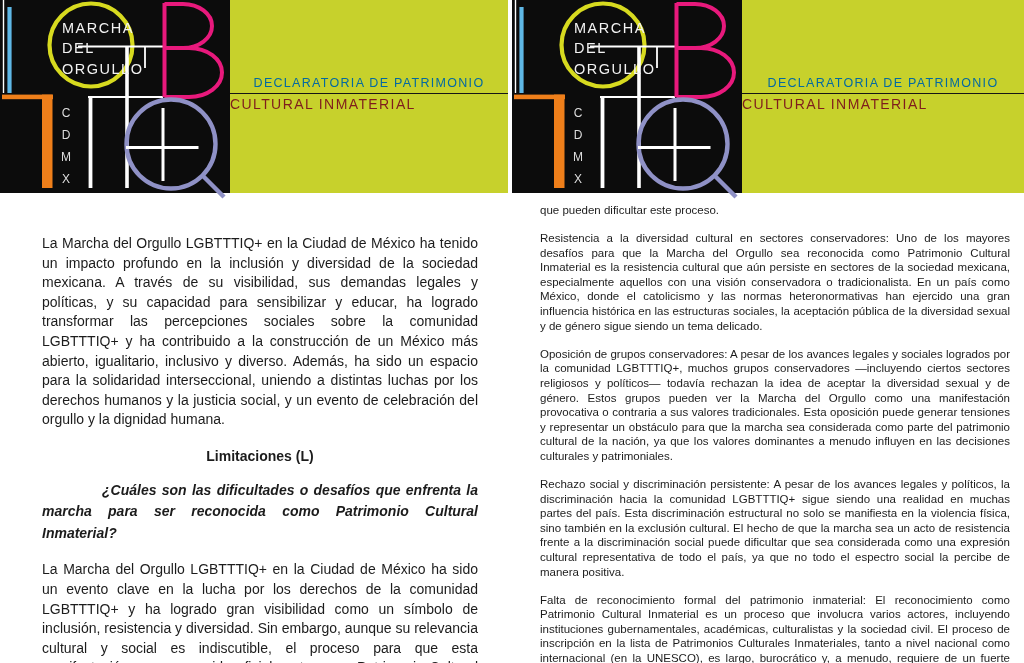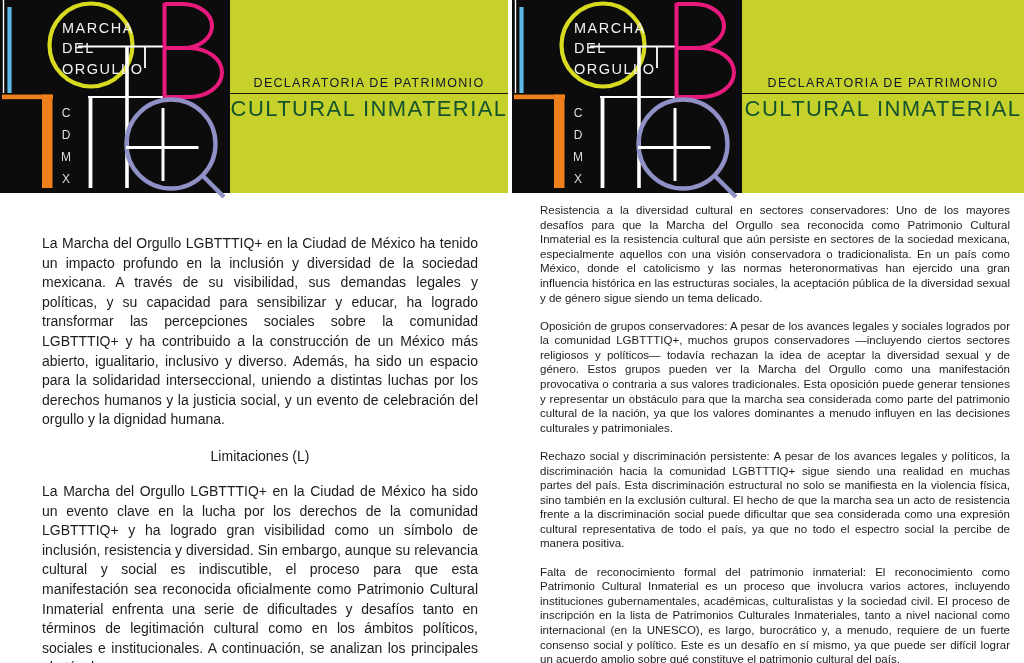--- a/index.html
+++ b/index.html
@@ -21,46 +21,46 @@
     flex: 1; height: 193px;
     background: #c7d12c;
     display: flex; flex-direction: column;
     padding-top: 76px;
   }
   .page--left .banner { margin-right: 4px; }
   .banner-line1 {
     text-align: center;
     font-size: 12.5px;
     letter-spacing: 1.3px;
-    color: #0f172a;
+    color: #0369a1;
     white-space: nowrap;
   }
   .banner-divider {
     border: none; border-top: 1.6px solid #151515;
     margin: 3px 0 2px 0; width: 100%;
   }
   .banner-line2 {
-    text-align: center;
-    font-size: 22px;
+    text-align: left;
+    font-size: 14px;
     letter-spacing: 1.4px;
-    color: #14532d;
+    color: #7f1d1d;
     white-space: nowrap;
   }
 
   
   .body-left {
     position: absolute; left: 30px; right: 22px; top: 222px;
     font-size: 14px; line-height: 19.6px;
     text-align: justify;
   }
   .body-left p { margin: 12px; }
   .para-main { margin: 0; }
   .section-heading {
     margin-top: 16px !important;
-    font-weight: normal; text-align: center; text-align-last: center;
+    font-weight: bold; text-align: center; text-align-last: center;
     line-height: 20px;
   }
   .question {
     margin-top: 14px !important;
     font-weight: bold; font-style: italic;
     line-height: 21.5px;
     text-indent: 60px;
   }
   .para-after-question { margin-top: 16px !important; }
 
@@ -109,20 +109,21 @@
       <div class="banner">
         <div class="banner-line1">DECLARATORIA DE PATRIMONIO</div>
         <hr class="banner-divider">
         <div class="banner-line2">CULTURAL INMATERIAL</div>
       </div>
     </div>
 
     <div class="body-left">
       <p class="para-main">La Marcha del Orgullo LGBTTTIQ+ en la Ciudad de México ha tenido un impacto profundo en la inclusión y diversidad de la sociedad mexicana. A través de su visibilidad, sus demandas legales y políticas, y su capacidad para sensibilizar y educar, ha logrado transformar las percepciones sociales sobre la comunidad LGBTTTIQ+ y ha contribuido a la construcción de un México más abierto, igualitario, inclusivo y diverso. Además, ha sido un espacio para la solidaridad interseccional, uniendo a distintas luchas por los derechos humanos y la justicia social, y un evento de celebración del orgullo y la dignidad humana.</p>
       <p class="section-heading">Limitaciones (L)</p>
+      <p class="question">¿Cuáles son las dificultades o desafíos que enfrenta la marcha para ser reconocida como Patrimonio Cultural Inmaterial?</p>
       <p class="para-after-question">La Marcha del Orgullo LGBTTTIQ+ en la Ciudad de México ha sido un evento clave en la lucha por los derechos de la comunidad LGBTTTIQ+ y ha logrado gran visibilidad como un símbolo de inclusión, resistencia y diversidad. Sin embargo, aunque su relevancia cultural y social es indiscutible, el proceso para que esta manifestación sea reconocida oficialmente como Patrimonio Cultural Inmaterial enfrenta una serie de dificultades y desafíos tanto en términos de legitimación cultural como en los ámbitos políticos, sociales e institucionales. A continuación, se analizan los principales obstáculos</p>
     </div>
   </div>
 
   <div class="page page--right">
     <div class="header">
       <svg class="logo-svg" width="230" height="200" viewBox="0 0 230 200">
         <rect x="0" y="0" width="230" height="193" fill="#0c0c0c"></rect>
         <line x1="3.5" y1="0" x2="3.5" y2="93" stroke="#ffffff" stroke-width="1.4"></line>
         <line x1="9.5" y1="7" x2="9.5" y2="93" stroke="#5fb8e6" stroke-width="4.2"></line>
@@ -148,20 +149,21 @@
         <text x="66" y="183" font-size="12" fill="#dddddd" text-anchor="middle" font-family="Liberation Sans, sans-serif">X</text>
       </svg>
       <div class="banner">
         <div class="banner-line1">DECLARATORIA DE PATRIMONIO</div>
         <hr class="banner-divider">
         <div class="banner-line2">CULTURAL INMATERIAL</div>
       </div>
     </div>
 
     <div class="body-right">
+      <p>que pueden dificultar este proceso.</p>
       <p><span class="run-in">Resistencia a la diversidad cultural en sectores conservadores:</span> <span>Uno de los mayores desafíos para que la Marcha del Orgullo sea reconocida como Patrimonio Cultural Inmaterial es la resistencia cultural que aún persiste en sectores de la sociedad mexicana, especialmente aquellos con una visión conservadora o tradicionalista. En un país como México, donde el catolicismo y las normas heteronormativas han ejercido una gran influencia histórica en las estructuras sociales, la aceptación pública de la diversidad sexual y de género sigue siendo un tema delicado.</span></p>
       <p><span class="run-in">Oposición de grupos conservadores:</span> <span>A pesar de los avances legales y sociales logrados por la comunidad LGBTTTIQ+, muchos grupos conservadores —incluyendo ciertos sectores religiosos y políticos— todavía rechazan la idea de aceptar la diversidad sexual y de género. Estos grupos pueden ver la Marcha del Orgullo como una manifestación provocativa o contraria a sus valores tradicionales. Esta oposición puede generar tensiones y representar un obstáculo para que la marcha sea considerada como parte del patrimonio cultural de la nación, ya que los valores dominantes a menudo influyen en las decisiones culturales y patrimoniales.</span></p>
       <p><span class="run-in">Rechazo social y discriminación persistente:</span> <span>A pesar de los avances legales y políticos, la discriminación hacia la comunidad LGBTTTIQ+ sigue siendo una realidad en muchas partes del país. Esta discriminación estructural no solo se manifiesta en la violencia física, sino también en la exclusión cultural. El hecho de que la marcha sea un acto de resistencia frente a la discriminación social puede dificultar que sea considerada como una expresión cultural representativa de todo el país, ya que no todo el espectro social la percibe de manera positiva.</span></p>
       <p><span class="run-in">Falta de reconocimiento formal del patrimonio inmaterial:</span> <span>El reconocimiento como Patrimonio Cultural Inmaterial es un proceso que involucra varios actores, incluyendo instituciones gubernamentales, académicas, culturalistas y la sociedad civil.  El proceso de inscripción en la lista de Patrimonios Culturales Inmateriales, tanto a nivel nacional como internacional (en la UNESCO), es largo, burocrático y, a menudo, requiere de un fuerte consenso social y político. Este es un desafío en sí mismo, ya que puede ser difícil lograr un acuerdo amplio sobre qué constituye el patrimonio cultural del país.</span></p>
     </div>
   </div>
 
 </div>
 
 </body></html>

